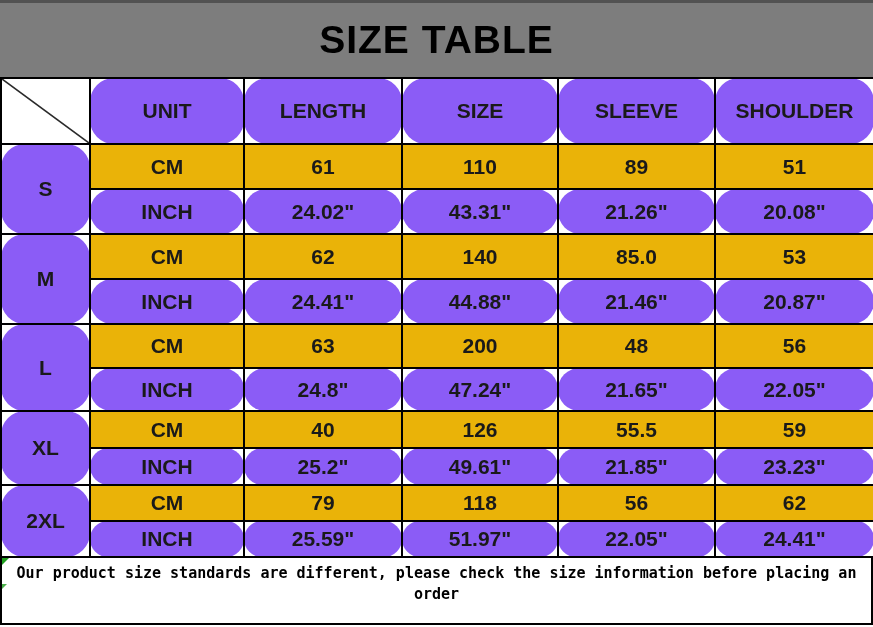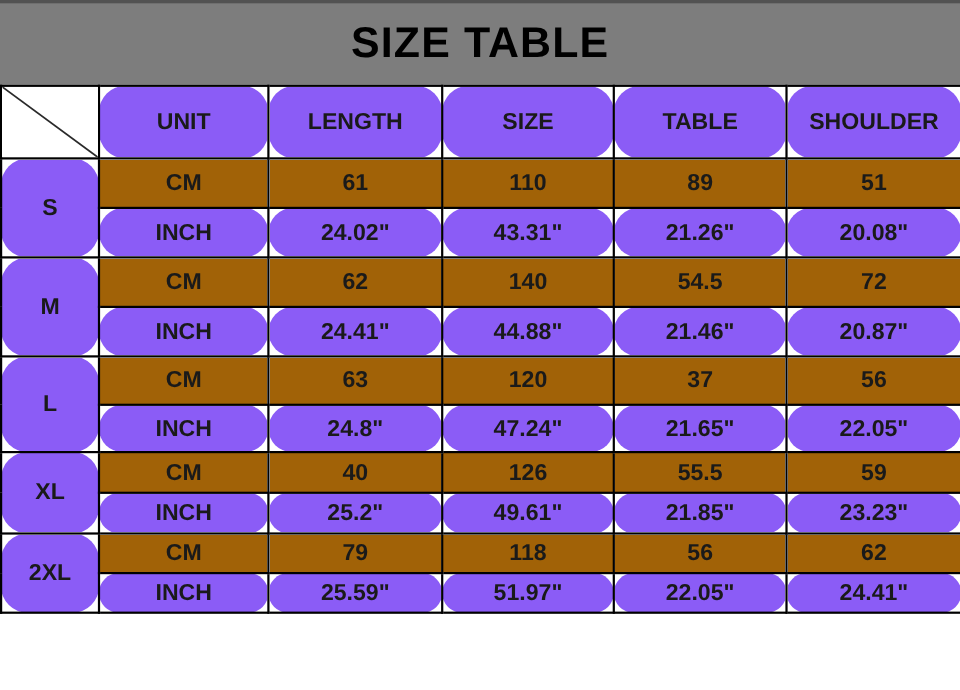--- a/index.html
+++ b/index.html
@@ -44,21 +44,21 @@
     padding: 0;
     overflow: hidden;
   }
   tr.h-head { height: 66px; }
   tr.h45 { height: 45px; }
   tr.h44 { height: 44px; }
   tr.h43 { height: 43px; }
   tr.h37 { height: 37px; }
   tr.h36 { height: 36px; }
   td.gray { background: #8b5cf6; border-radius: 24px; }
-  td.white { background: #a16207; }
+  td.white { background: #eab308; }
   td.diag { background: #ffffff; position: relative; padding: 0; }
   td.diag svg { position: absolute; left: 0; top: 0; width: 100%; height: 100%; display: block; }
   
   .footer-note {
     position: relative;
     height: 67px;
     box-sizing: border-box;
     border: 2px solid #000;
     border-top: none;
     background: #fff;
@@ -106,21 +106,21 @@
     <tbody>
       <tr class="h-head">
         <td class="diag">
           <svg viewBox="0 0 100 100" preserveAspectRatio="none">
             <line x1="0" y1="0" x2="100" y2="100" stroke="#2a2a2a" stroke-width="1.6" vector-effect="non-scaling-stroke"></line>
           </svg>
         </td>
         <td class="gray">UNIT</td>
         <td class="gray">LENGTH</td>
         <td class="gray">SIZE</td>
-        <td class="gray">TABLE</td>
+        <td class="gray">SLEEVE</td>
         <td class="gray">SHOULDER</td>
       </tr>
 
       <tr class="h45">
         <td class="gray" rowspan="2">S</td>
         <td class="white">CM</td>
         <td class="white">61</td>
         <td class="white">110</td>
         <td class="white">89</td>
         <td class="white">51</td>
@@ -131,37 +131,37 @@
         <td class="gray">43.31"</td>
         <td class="gray">21.26"</td>
         <td class="gray">20.08"</td>
       </tr>
 
       <tr class="h45">
         <td class="gray" rowspan="2">M</td>
         <td class="white">CM</td>
         <td class="white">62</td>
         <td class="white">140</td>
-        <td class="white">54.5</td>
-        <td class="white">72</td>
+        <td class="white">85.0</td>
+        <td class="white">53</td>
       </tr>
       <tr class="h45">
         <td class="gray">INCH</td>
         <td class="gray">24.41"</td>
         <td class="gray">44.88"</td>
         <td class="gray">21.46"</td>
         <td class="gray">20.87"</td>
       </tr>
 
       <tr class="h44">
         <td class="gray" rowspan="2">L</td>
         <td class="white">CM</td>
         <td class="white">63</td>
-        <td class="white">120</td>
-        <td class="white">37</td>
+        <td class="white">200</td>
+        <td class="white">48</td>
         <td class="white">56</td>
       </tr>
       <tr class="h43">
         <td class="gray">INCH</td>
         <td class="gray">24.8"</td>
         <td class="gray">47.24"</td>
         <td class="gray">21.65"</td>
         <td class="gray">22.05"</td>
       </tr>
 
@@ -192,14 +192,19 @@
       <tr class="h36">
         <td class="gray">INCH</td>
         <td class="gray">25.59"</td>
         <td class="gray">51.97"</td>
         <td class="gray">22.05"</td>
         <td class="gray">24.41"</td>
       </tr>
     </tbody>
   </table>
 
+  <div class="footer-note">
+    <span class="corner-artifact"></span>
+    <span class="corner-artifact low"></span>
+    <span>Our product size standards are different, please check the size information before placing an order</span>
+  </div>
 
 </div>
 
 </body></html>

